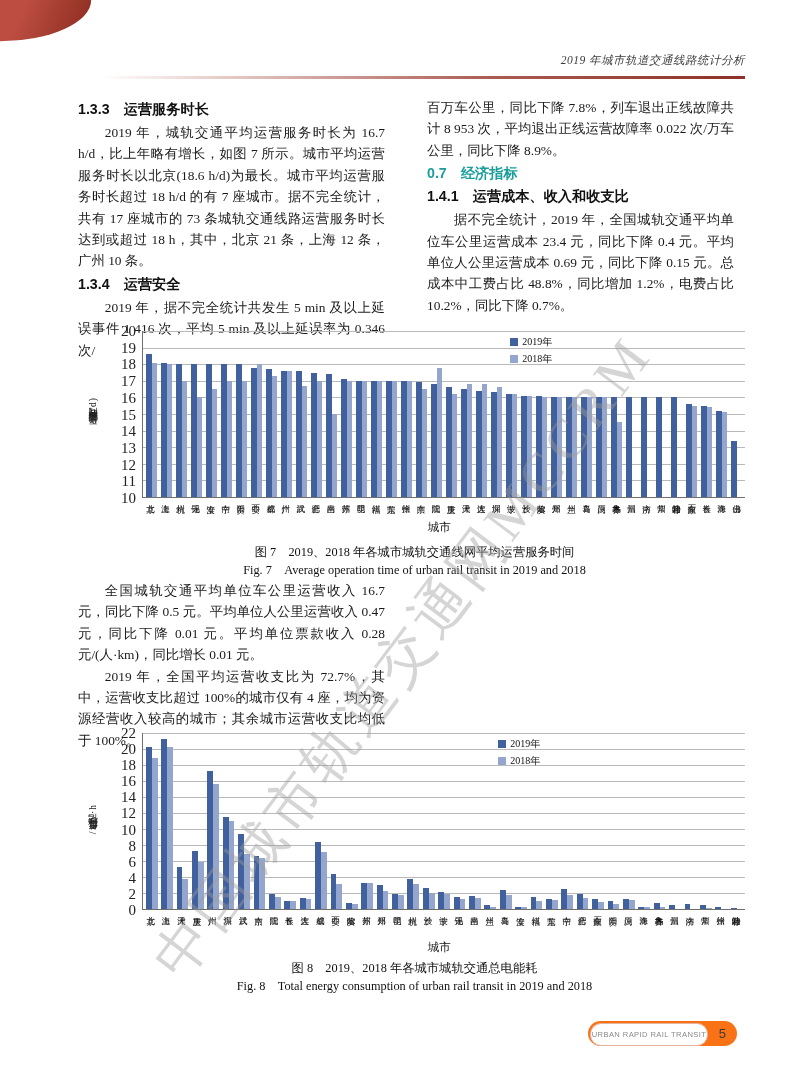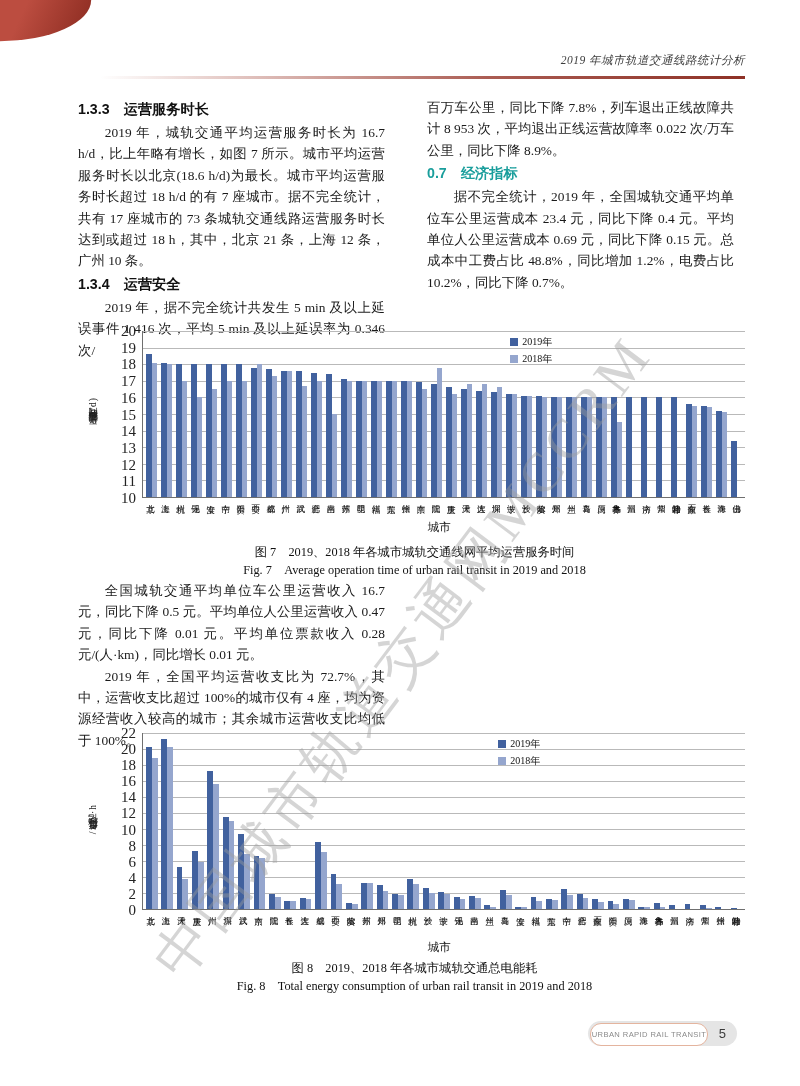--- a/index.html
+++ b/index.html
@@ -46,21 +46,21 @@
   .fig7 .x-band{height:46px;} .fig8 .x-band{height:50px;}
   .caption{ text-align:center;font-size:12.3px;line-height:17.5px;color:#111;}
   
   .watermark{position:absolute;left:400px;top:655px;width:0;height:0;z-index:4;pointer-events:none;}
   .watermark span{position:absolute;left:-470px;top:-34px;display:block;width:940px;text-align:center;
       transform:rotate(-53deg);transform-origin:470px 34px;
       font-size:56px;letter-spacing:5px;color:#9d9d9d;opacity:.42;white-space:nowrap;
       font-family:"Liberation Serif",serif;}
   
   .footer-pill{position:absolute;left:588px;top:1021px;width:149px;height:25px;border-radius:13px;
-               background:#e5e5e5;display:flex;align-items:center;}
+               background:#f97316;display:flex;align-items:center;}
   .footer-inner{position:absolute;left:2px;top:2px;height:21px;width:116px;border-radius:11px;
                 background:#fff;border:1px solid #e4b49e;display:flex;align-items:center;justify-content:center;}
   .footer-inner span{font-family:"Liberation Sans","DejaVu Sans",sans-serif;font-size:7.6px;color:#8a8a8a;letter-spacing:.4px;}
   .page-num{position:absolute;right:11px;top:0;height:25px;display:flex;align-items:center;
             font-family:"Liberation Sans",sans-serif;font-size:13px;color:#3b3b3b;}
 </style>
 </head>
 <body>
 
 <div class="page">
@@ -72,20 +72,21 @@
   <div class="col col-l top">
     <h3>1.3.3　运营服务时长</h3>
     <p class="indent">2019 年，城轨交通平均运营服务时长为 16.7 h/d，比上年略有增长，如图 7 所示。城市平均运营服务时长以北京(18.6 h/d)为最长。城市平均运营服务时长超过 18 h/d 的有 7 座城市。据不完全统计，共有 17 座城市的 73 条城轨交通线路运营服务时长达到或超过 18 h，其中，北京 21 条，上海 12 条，广州 10 条。</p>
     <h3>1.3.4　运营安全</h3>
     <p class="indent">2019 年，据不完全统计共发生 5 min 及以上延误事件 1 416 次，平均 5 min 及以上延误率为 0.346 次/</p>
   </div>
 
   <div class="col col-r top">
     <p>百万车公里，同比下降 7.8%，列车退出正线故障共计 8 953 次，平均退出正线运营故障率 0.022 次/万车公里，同比下降 8.9%。</p>
     <h3 class="teal">0.7　经济指标</h3>
+    <h3>1.4.1　运营成本、收入和收支比</h3>
     <p class="indent">据不完全统计，2019 年，全国城轨交通平均单位车公里运营成本 23.4 元，同比下降 0.4 元。平均单位人公里运营成本 0.69 元，同比下降 0.15 元。总成本中工费占比 48.8%，同比增加 1.2%，电费占比 10.2%，同比下降 0.7%。</p>
   </div>
 
   <div class="fig fig7 chart-fig">
     <div class="chart-row" style="height:167px;">
       <div class="y-title">
           <span>平均运营服务时间/(h/d)</span>
         </div>
       <div class="y-ticks">
           <div class="ytick" style="top: 0%;">20</div>

